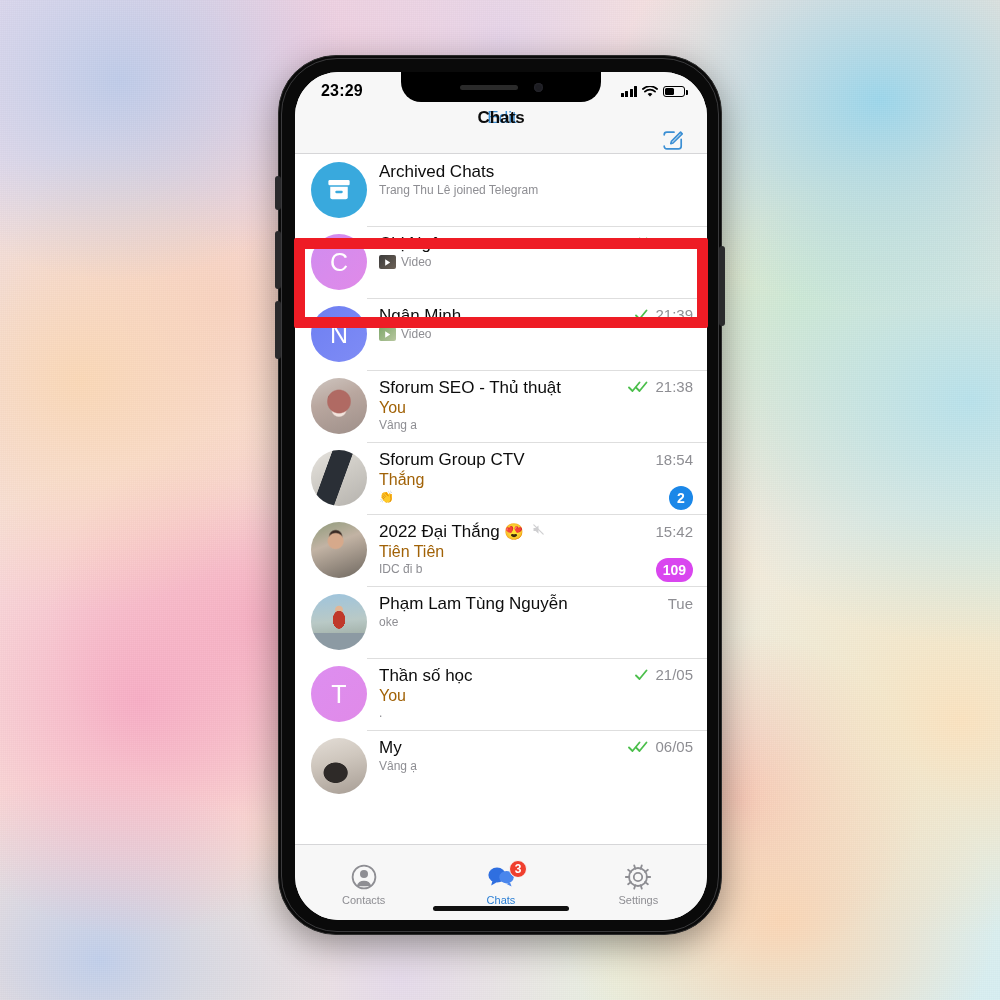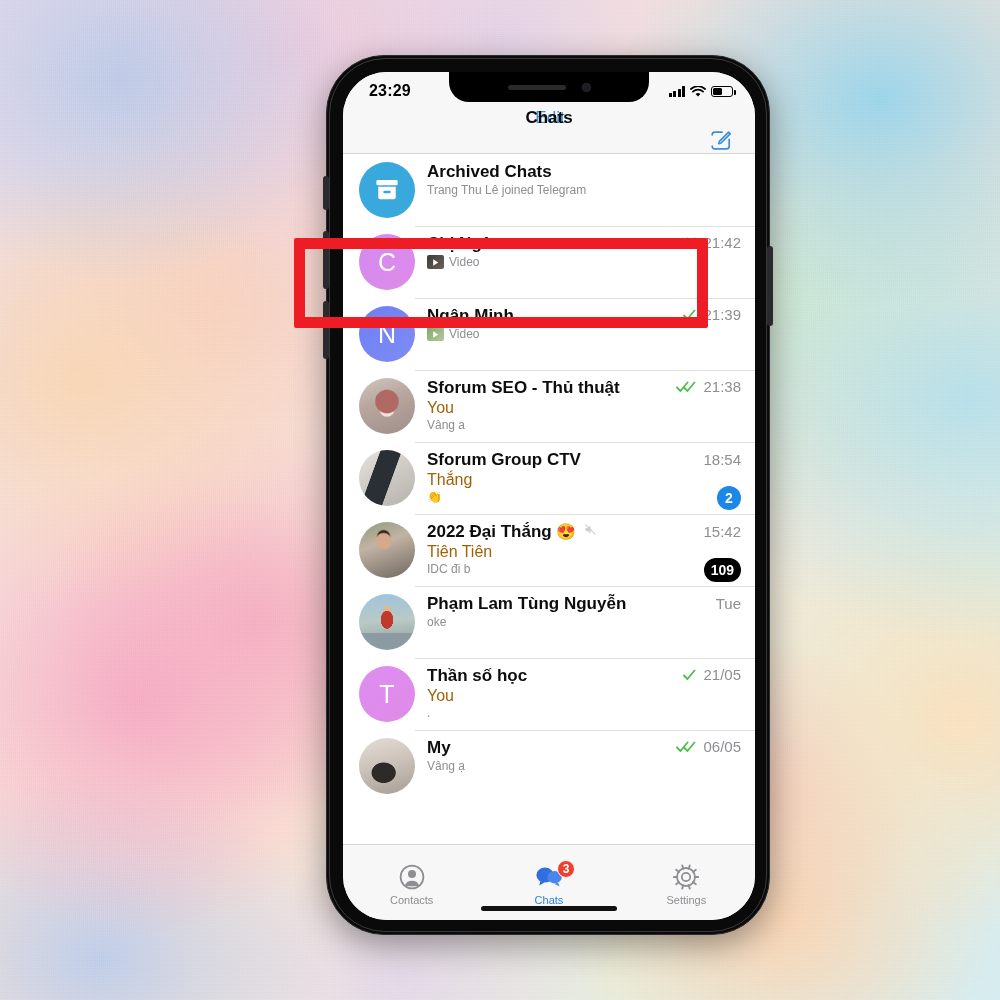--- a/index.html
+++ b/index.html
@@ -43,21 +43,20 @@
 
   
   #phone {
     position: absolute;
     left: 278px; top: 55px;
     width: 444px; height: 880px;
     background: #0a0a0a;
     border-radius: 58px;
     box-shadow: 0 10px 34px rgba(0,0,0,0.38);
     border: 1px solid #2c2c2c;
-    margin-left: 48px;
   }
   #phone::before { 
     content: ""; position: absolute; inset: 2px;
     border-radius: 56px;
     border: 1.5px solid #3a3a3c;
     pointer-events: none;
   }
   .side-btn {
     position: absolute;
     background: #2a2a2c;
@@ -165,21 +164,21 @@
     color: #fff; font-size: 25px; font-weight: 400;
     overflow: hidden; position: relative;
   }
   .chat-body {
     flex: 1; min-width: 0;
     padding-left: 12px;
     position: relative;
   }
   .row-top { display: flex; align-items: baseline; }
   .chat-title {
-    font-size: 17px; font-weight: bold; color: #0d0d0d;
+    font-size: 17px; font-weight: normal; color: #0d0d0d;
     white-space: nowrap; overflow: hidden;
   }
   .title-emoji { font-size: 16px; margin-left: 5px; }
   .mute-ico { margin-left: 6px; opacity: .42; }
   .row-meta {
     margin-left: auto; padding-left: 10px;
     display: flex; align-items: center; gap: 7px;
     font-size: 15px; color: #8e8e93;
     white-space: nowrap;
   }
@@ -405,21 +404,21 @@
                     <path d="M4.5 4.5 L19.5 19.5" stroke="#8e8e93" stroke-width="1.9" stroke-linecap="round"></path>
                   </svg></span></div>
               <div class="row-meta">
                 <span>15:42</span>
               </div>
             </div>
             <div class="chat-sender">Tiên Tiên</div>
             <div class="chat-preview">
               <span>IDC đi b</span>
             </div>
-            <div class="badge" style="background: #000000;">109</div>
+            <div class="badge" style="background: #d946ef;">109</div>
           </div>
         </div>
         <div class="chat-row">
           <div class="avatar" style="background-image: linear-gradient(0deg, rgb(140, 154, 163) 0px, rgb(140, 154, 163) 30%, rgba(140, 154, 163, 0) 31%), radial-gradient(14% 20% at 50% 46%, rgb(192, 57, 43) 0px, rgb(192, 57, 43) 78%, rgba(192, 57, 43, 0) 82%), radial-gradient(circle at 50% 28%, rgb(226, 181, 148) 0px, rgb(226, 181, 148) 7%, rgba(226, 181, 148, 0) 9%), linear-gradient(175deg, rgb(158, 196, 221) 0%, rgb(185, 201, 198) 48%, rgb(141, 154, 142) 100%); background-size: cover;"></div>
           <div class="chat-body">
             <div class="row-top">
               <div class="chat-title">Phạm Lam Tùng Nguyễn</div>
               <div class="row-meta">
                 <span>Tue</span>
               </div>

